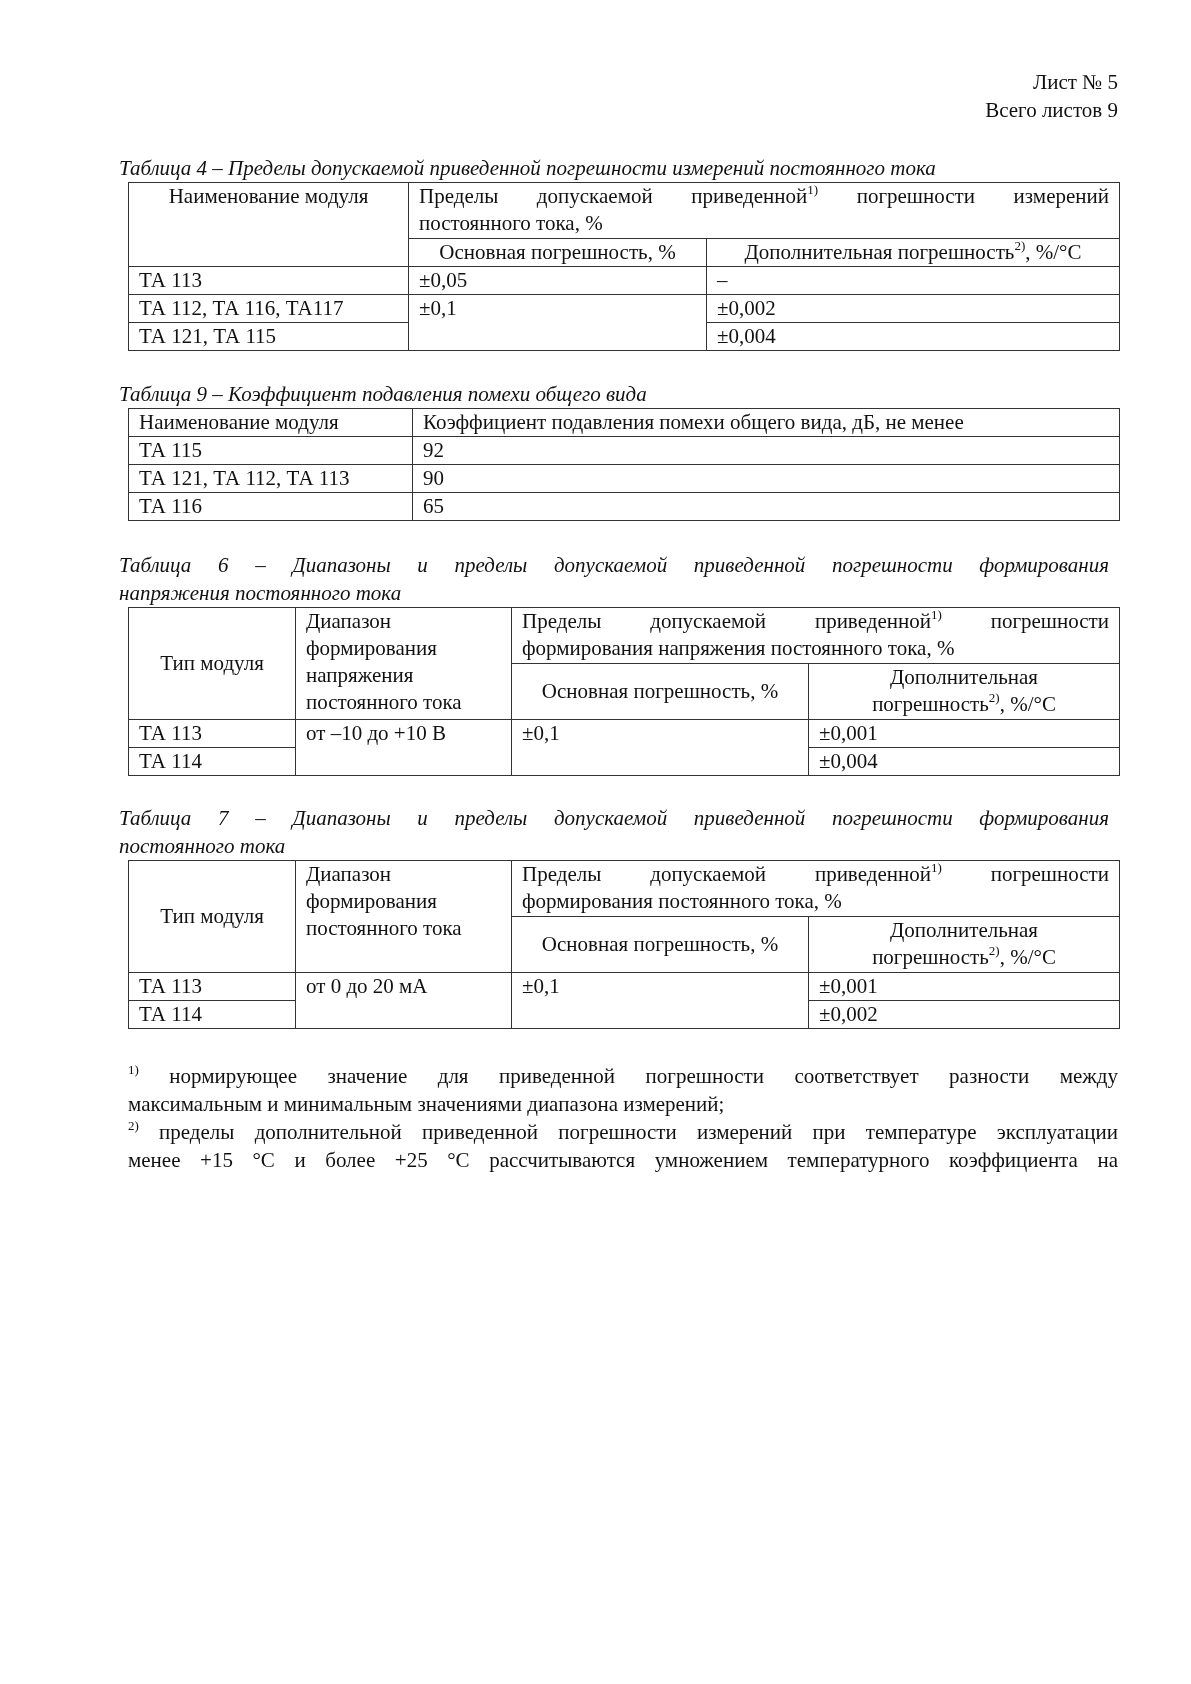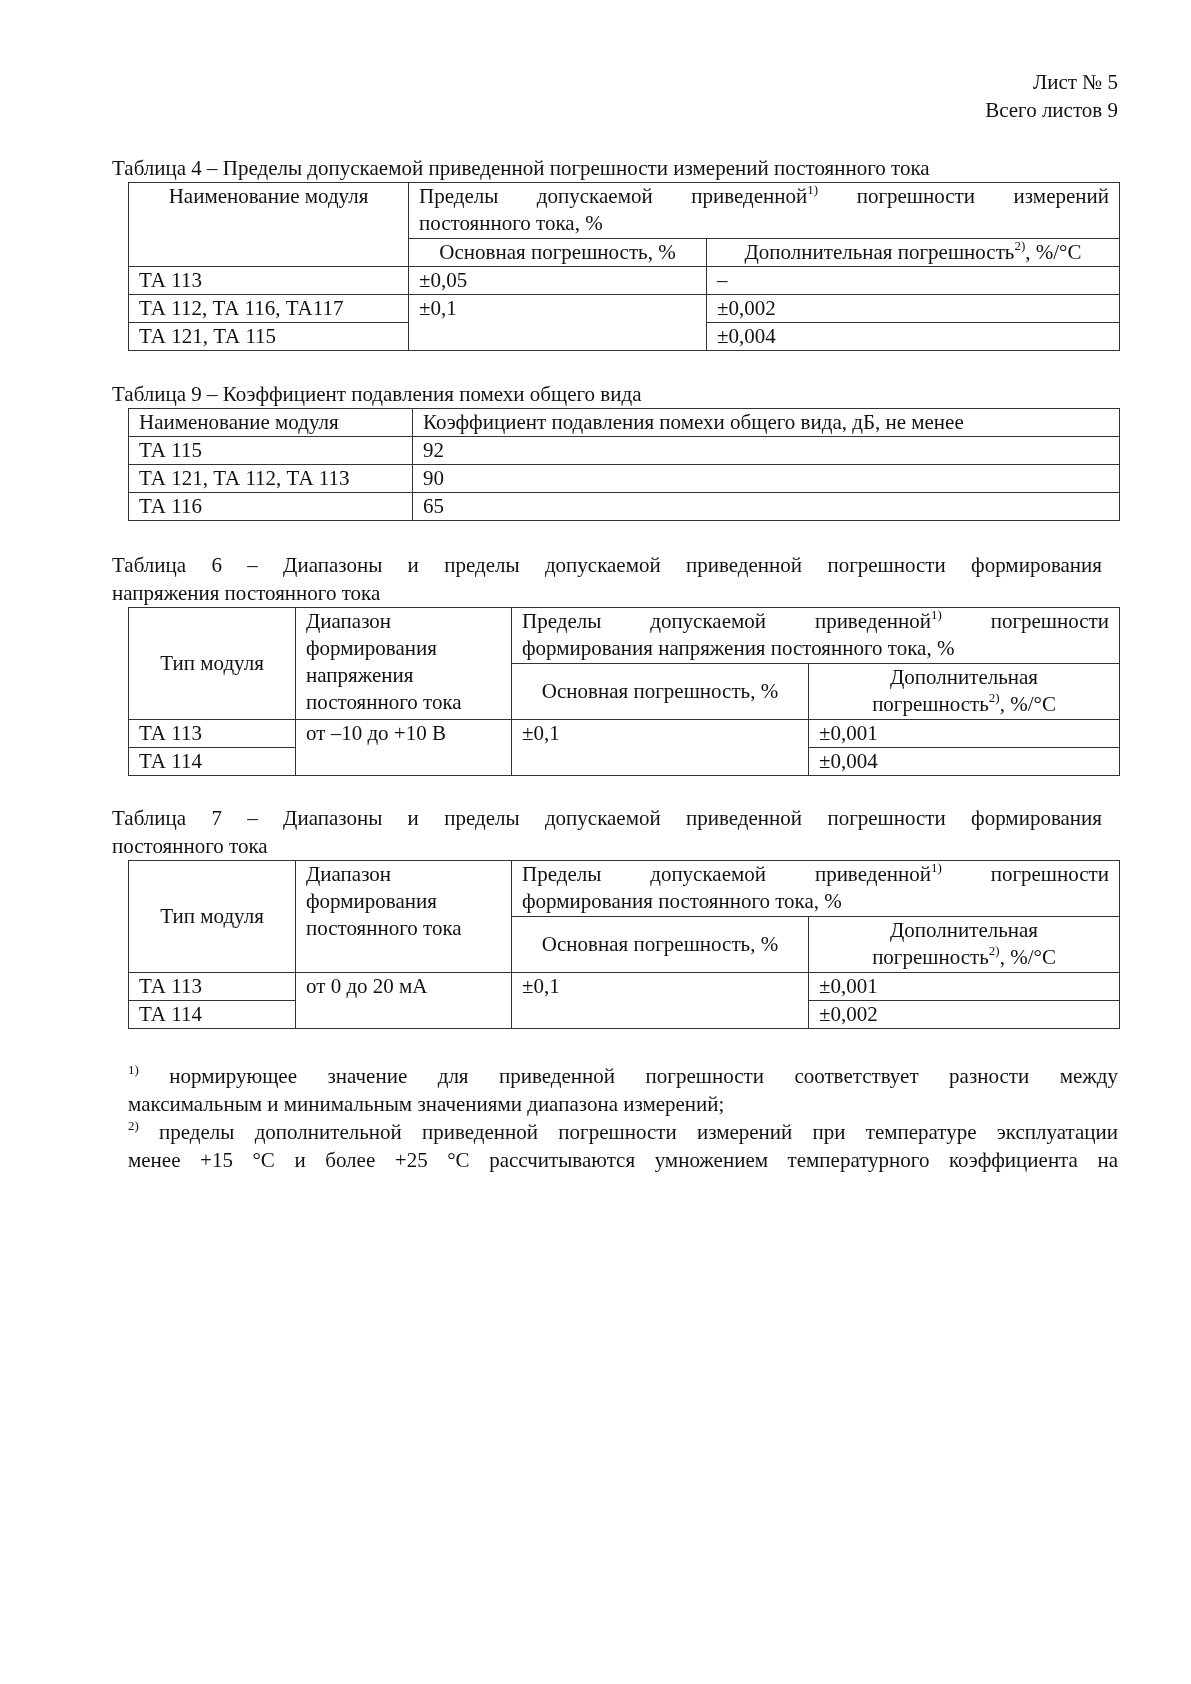--- a/index.html
+++ b/index.html
@@ -2,21 +2,21 @@
 <html><head>
 <meta charset="utf-8">
 <style>
   html, body { margin:0; padding:0; background:#ffffff; }
   body {
     width:1191px; height:1684px; position:relative; overflow:hidden;
     font-family:"Liberation Serif", "DejaVu Serif", serif;
     color:#111; font-size:21px;
   }
   .hdr { position:absolute; right:73px; text-align:center; line-height:28px; }
-  .cap { position:absolute; left:112px; width:990px; line-height:28px; }
+  .cap { position:absolute; left:119px; width:990px; line-height:28px;font-style:italic; }
   .cap.just { text-align:justify; text-align-last:left; }
   table {
     position:absolute; left:128px; width:991px;
     border-collapse:collapse; table-layout:fixed;
   }
   td {
     border:1.5px solid #333; padding:0 10px; vertical-align:top;
     line-height:27px; font-size:21px;
   }
   td.c { text-align:center; }

